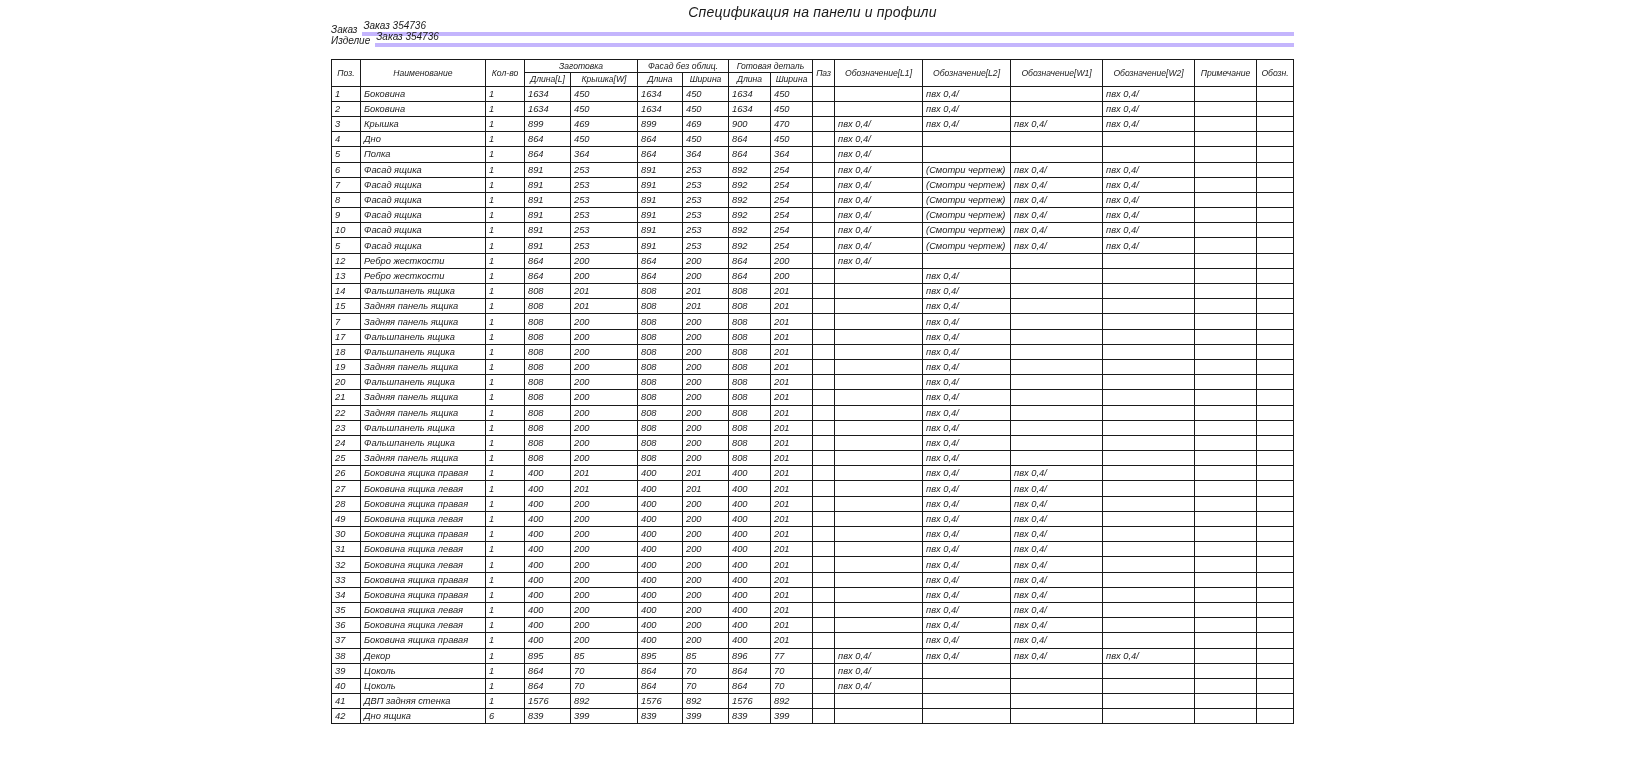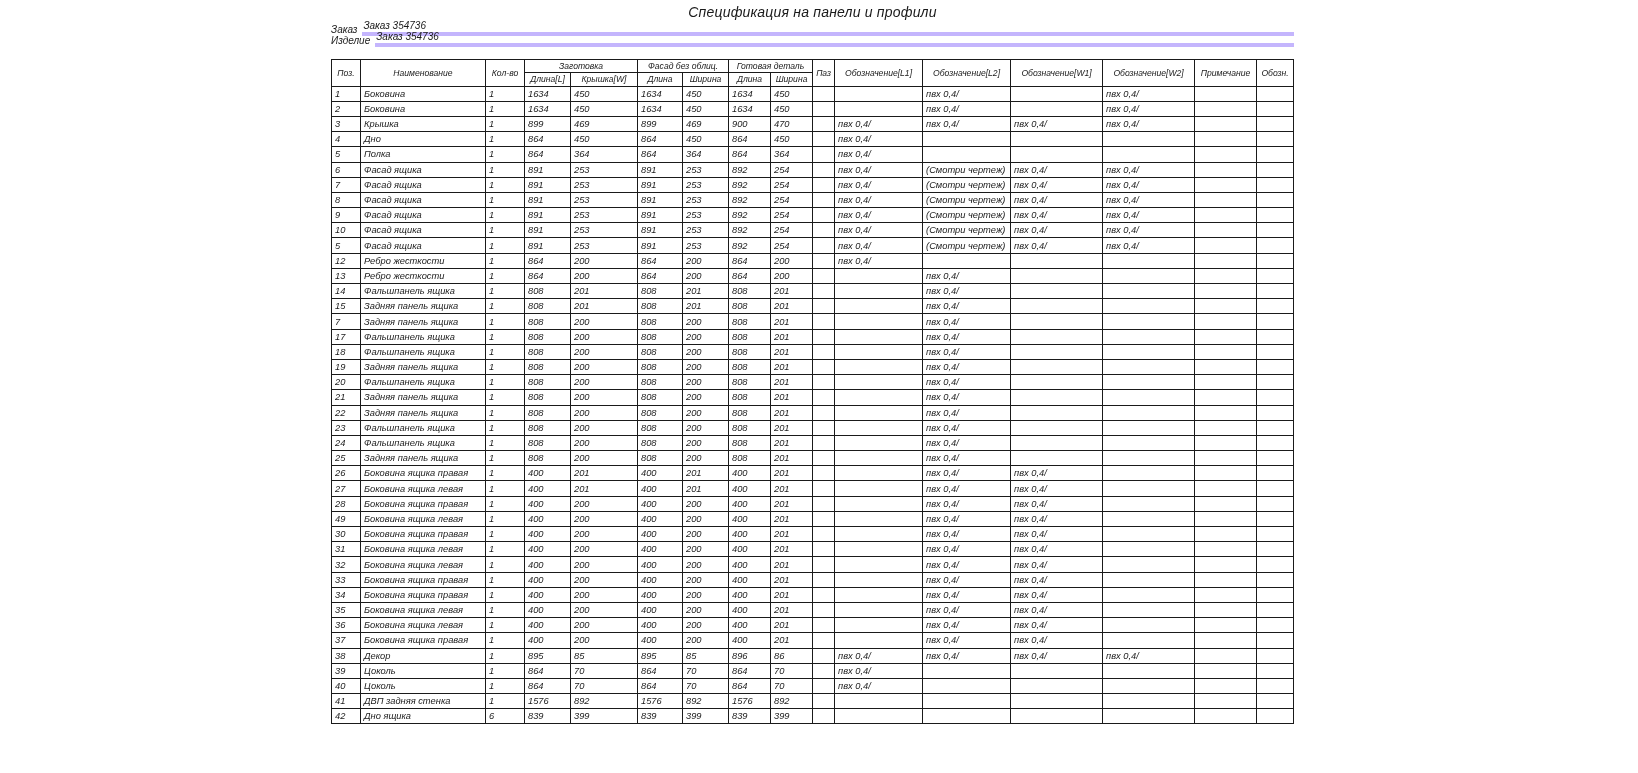--- a/index.html
+++ b/index.html
@@ -757,21 +757,21 @@
         </tr>
         <tr>
           <td>38</td>
           <td>Декор</td>
           <td>1</td>
           <td>895</td>
           <td>85</td>
           <td>895</td>
           <td>85</td>
           <td>896</td>
-          <td>86</td>
+          <td>77</td>
           <td></td>
           <td>пвх 0,4/</td>
           <td>пвх 0,4/</td>
           <td>пвх 0,4/</td>
           <td>пвх 0,4/</td>
           <td></td>
           <td></td>
         </tr>
         <tr>
           <td>39</td>

